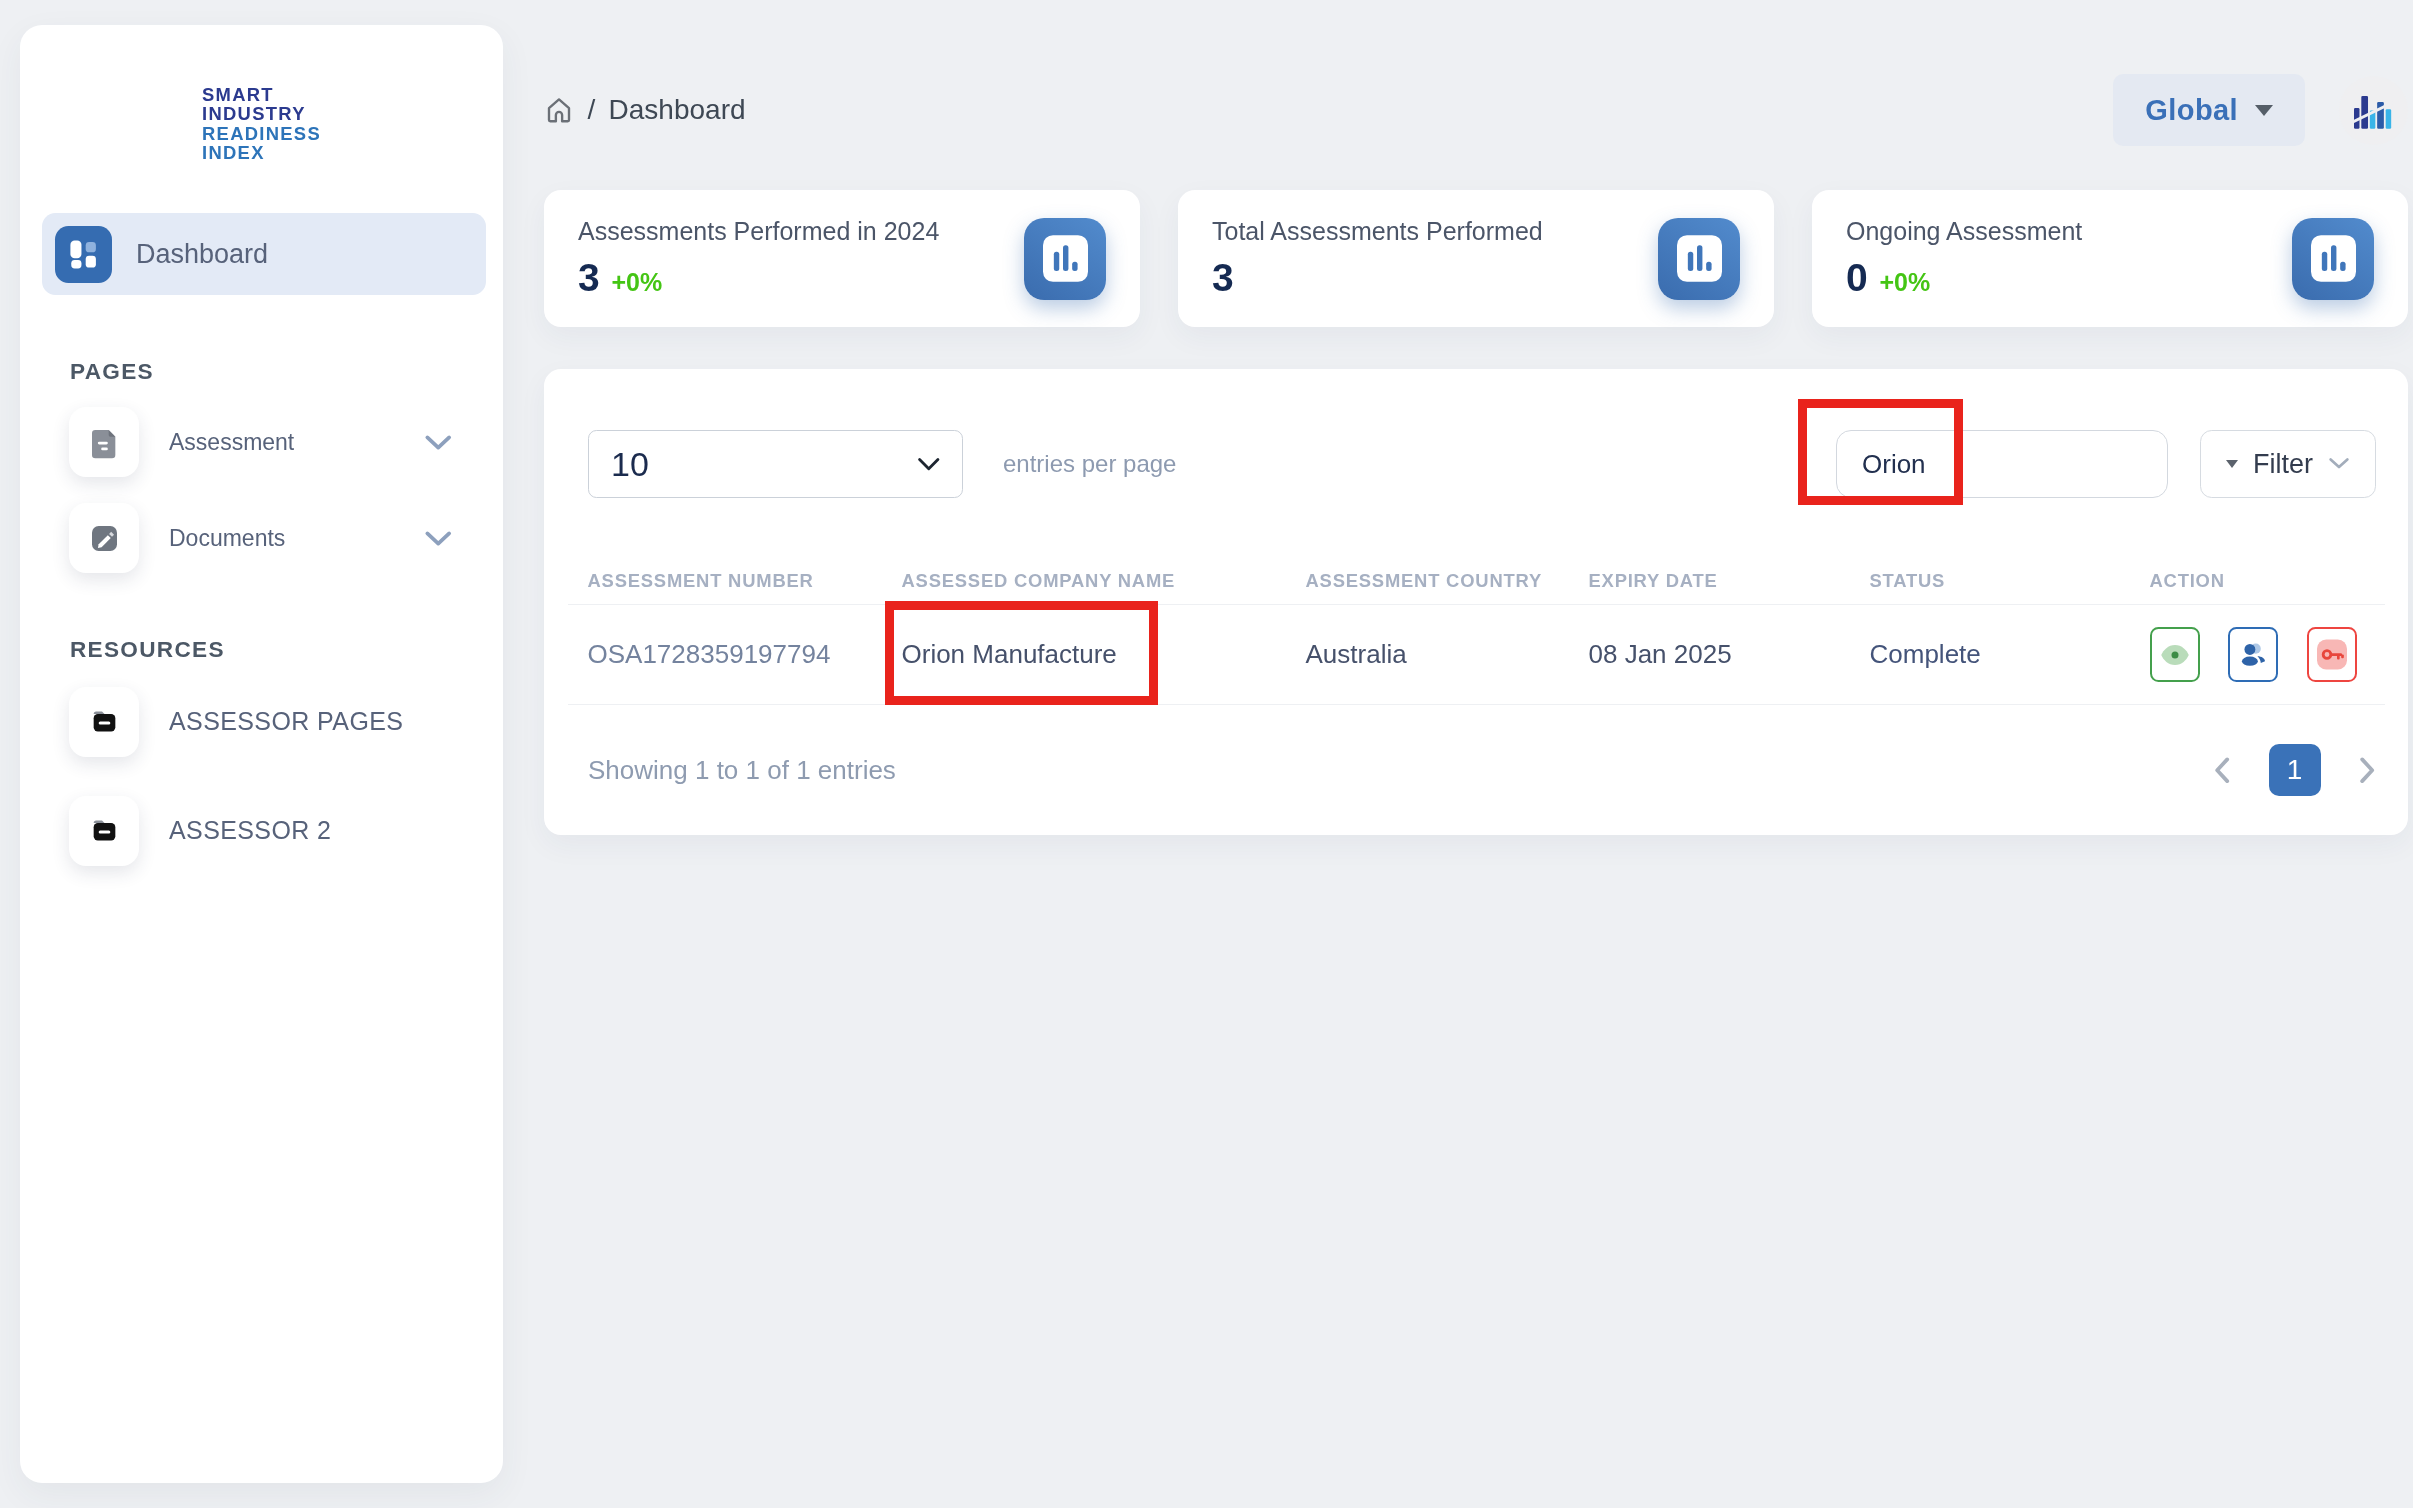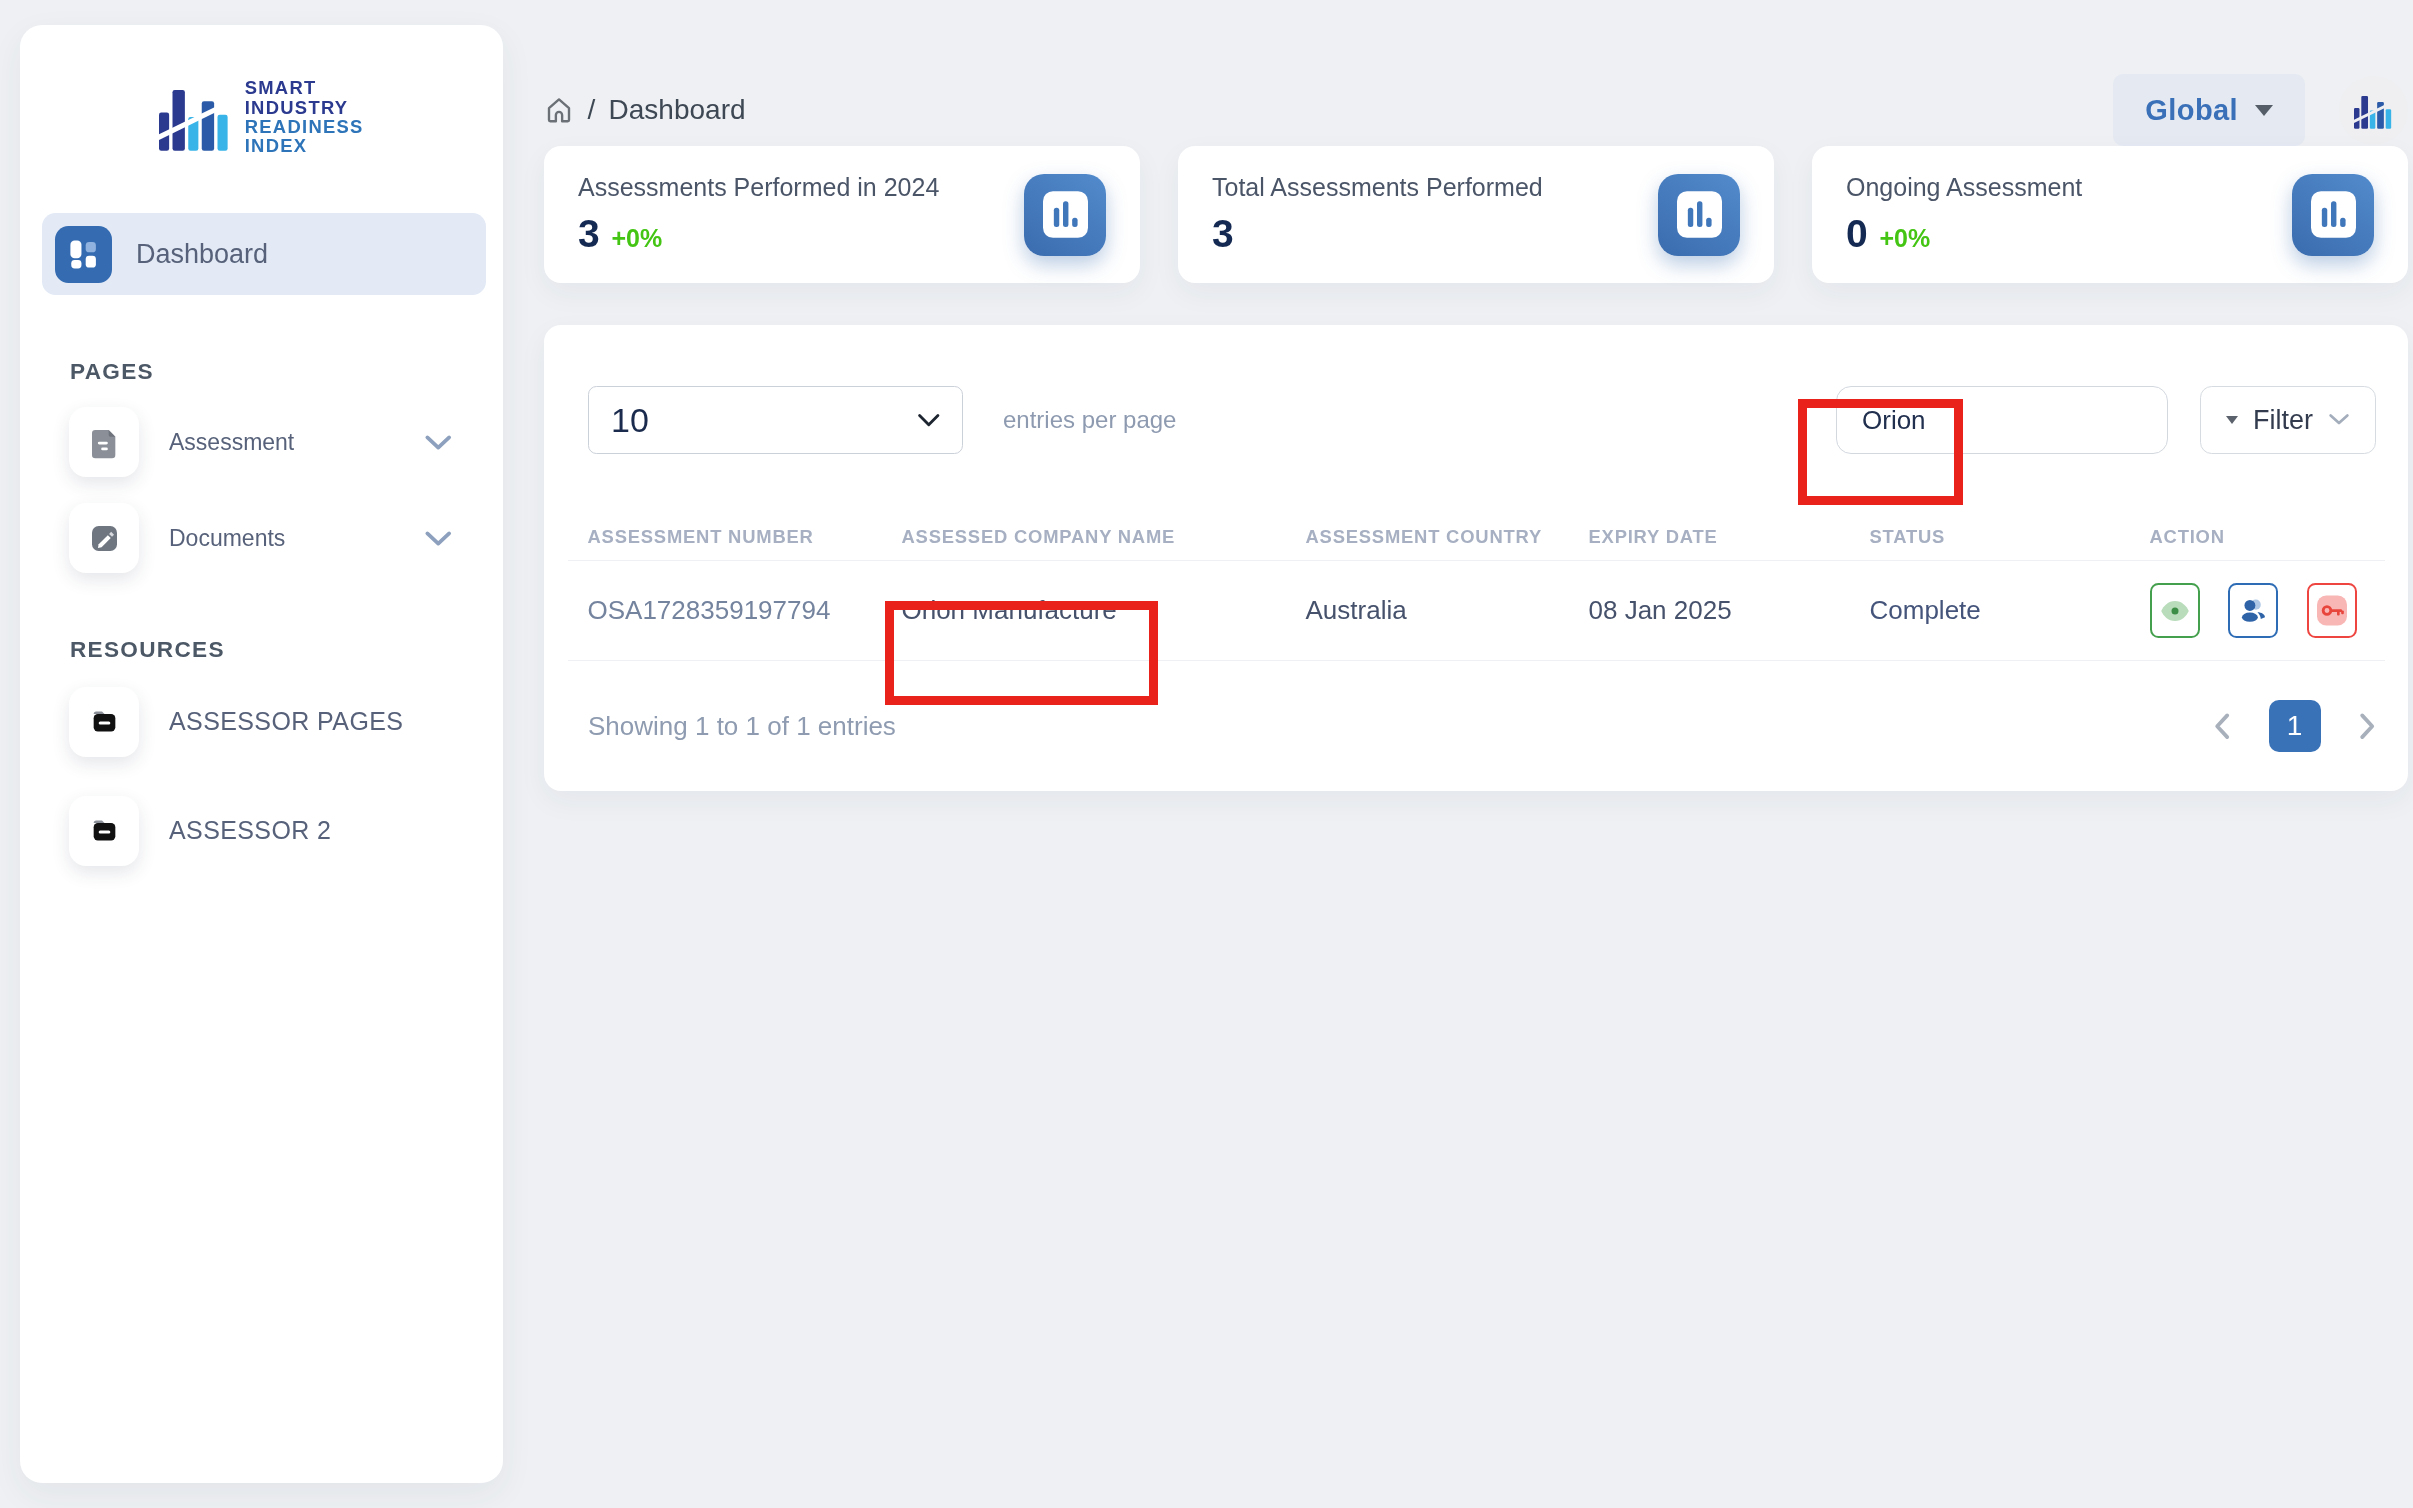--- a/index.html
+++ b/index.html
@@ -11,21 +11,21 @@
     overflow:hidden;
     color:#57627a;
   }
 
   
   .sidebar {
     position:absolute; left:20px; top:25px; width:483px; height:1458px;
     background:#ffffff; border-radius:22px;
     box-shadow:0 11.7px 34px rgba(45,60,90,0.06);
   }
-  .logo-row { display:flex; justify-content:center; align-items:center; gap:13.4px; padding-top:50px; height:134px; }
+  .logo-row { display:flex; justify-content:center; align-items:center; gap:13.4px; padding-top:50px; height:134px;flex-direction:column; }
   .logo-text { font-size:18.4px; font-weight:700; letter-spacing:1.3px; line-height:1.05; }
   .logo-text .l-navy { color:#2b3a8f; display:block; }
   .logo-text .l-blue { color:#2d74b9; display:block; }
 
   .nav-active {
     margin:54px 17px 0 22px; height:82px; border-radius:13.4px;
     background:#e3eaf6; display:flex; align-items:center; gap:23.5px; padding-left:13.4px;
     cursor:pointer;
   }
   .nav-active .tile-blue {
@@ -60,21 +60,21 @@
   .top-right { display:flex; align-items:center; gap:34px; }
   .global-btn {
     height:72px; padding:0 32px; border-radius:10px; background:#e4e9f2;
     display:flex; align-items:center; gap:17px; cursor:pointer;justify-content:flex-end;
   }
   .global-btn .g-label { font-size:29px; font-weight:700; color:#3a70b8; letter-spacing:0.4px; }
   .caret-down { width:0; height:0; border-left:9.2px solid transparent; border-right:9.2px solid transparent; border-top:11px solid #555e68; }
   .avatar { width:69px; height:69px; border-radius:50%; background:#efeff1; display:flex; align-items:center; justify-content:center; cursor:pointer; }
 
   
-  .stats-row { display:flex; gap:38px; }
+  .stats-row { display:flex; gap:38px; margin-top:44px; }
   .stat-card {
     flex:1; height:137px; background:#fff; border-radius:17px;
     box-shadow:0 10px 28.5px rgba(45,60,90,0.05);
     padding:23.5px 34px; display:flex; align-items:center; justify-content:space-between;
   }
   .stat-title { font-size:25px; color:#4b5568; font-weight:500; margin-bottom:10px; }
   .stat-value-row { display:flex; align-items:baseline; }
   .stat-value { font-size:39px; font-weight:700; color:#152a52; }
   .stat-delta { font-size:25px; font-weight:700; color:#44c514; margin-left:11.7px; }
   .stat-icon {

